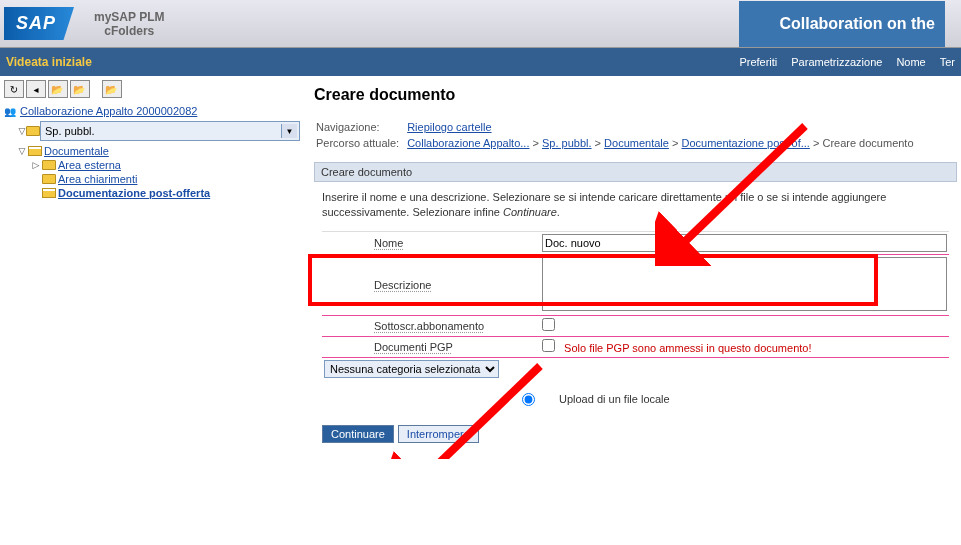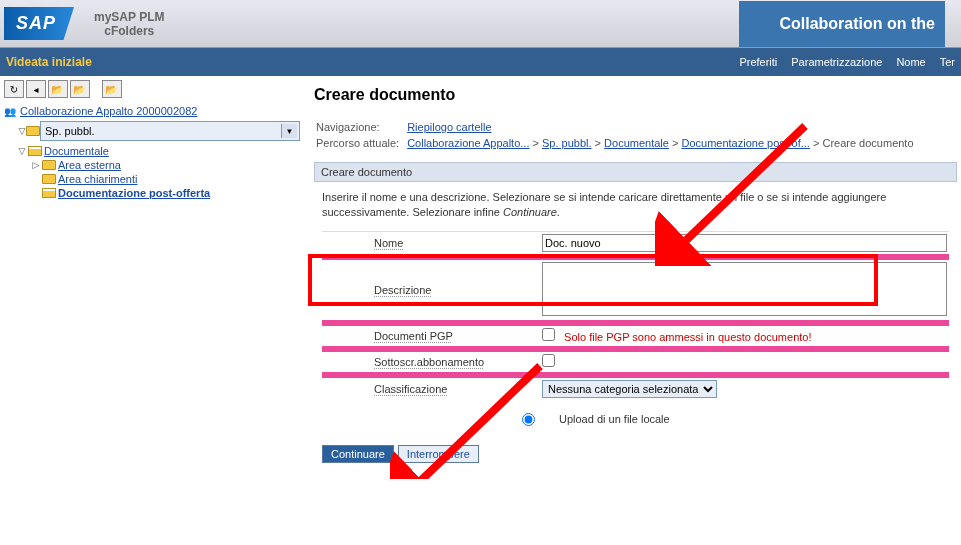--- a/index.html
+++ b/index.html
@@ -43,21 +43,21 @@
 h2.page-title { font-size: 16px; font-weight: bold; color: #000; margin-bottom: 14px; }
 .nav-table { margin-bottom: 10px; }
 .nav-table td { padding: 1px 6px 1px 0; vertical-align: top; color: #555; }
 .nav-table a { color: #1a4da6; text-decoration: underline; cursor: pointer; }
 
 .section-header { background: #dbe3ef; border: 1px solid #b8c4d6; padding: 3px 6px; color: #333; margin-bottom: 6px; }
 .instr { color: #333; padding: 2px 4px 10px 8px; line-height: 1.4; }
 .instr i { font-style: italic; }
 
 .form-area { padding: 0 8px; }
-.form-row { display: flex; align-items: center; border-top: 6px solid #ec4899; }
+.form-row { display: flex; align-items: center; border-top: 1px solid #ec4899; }
 .form-row:first-child { border-top: 1px solid #ddd; }
 .form-label { width: 170px; padding: 4px 4px; color: #333; text-decoration: underline dotted #999; text-underline-offset: 2px; margin-left: 48px; }
 .form-control { flex: 1; padding: 2px; }
 .form-control input[type=text] { width: 100%; border: 1px solid #888; padding: 2px; font-size: 11px; }
 .form-control textarea { width: 100%; height: 54px; border: 1px solid #888; padding: 2px; font-size: 11px; resize: none; }
 .form-control input[type=checkbox] { }
 .form-control .warn { color: #c00; margin-left: 6px; }
 .form-control select { border: 1px solid #7a9ac0; background: #e8eef8; padding: 1px; font-size: 11px; }
 
 .radio-block { padding: 10px 0 10px 200px; }
@@ -184,32 +184,31 @@
     <div class="form-area">
       <div class="form-row">
         <div class="form-label">Nome</div>
         <div class="form-control"><input type="text" value="Doc. nuovo" style=""></div>
       </div>
       <div class="form-row">
         <div class="form-label">Descrizione</div>
         <div class="form-control"><textarea style=""></textarea></div>
       </div>
       <div class="form-row">
+        <div class="form-label">Sottoscr.abbonamento</div>
+        <div class="form-control"><input type="checkbox" style=""></div>
+      </div>
+      <div class="form-row">
         <div class="form-label">Documenti PGP</div>
         <div class="form-control">
           <input type="checkbox" style="">
           <span class="warn">Solo file PGP sono ammessi in questo documento!</span>
         </div>
       </div>
       <div class="form-row">
-        <div class="form-label">Sottoscr.abbonamento</div>
-        <div class="form-control"><input type="checkbox" style=""></div>
-      </div>
-      <div class="form-row">
-        <div class="form-label">Classificazione</div>
         <div class="form-control">
           <select>
             <option>Nessuna categoria selezionata</option>
           </select>
         </div>
       </div>
 
       <div class="radio-block">
         <div class="radio-row">
           <input type="radio" name="up" checked="" style="">

